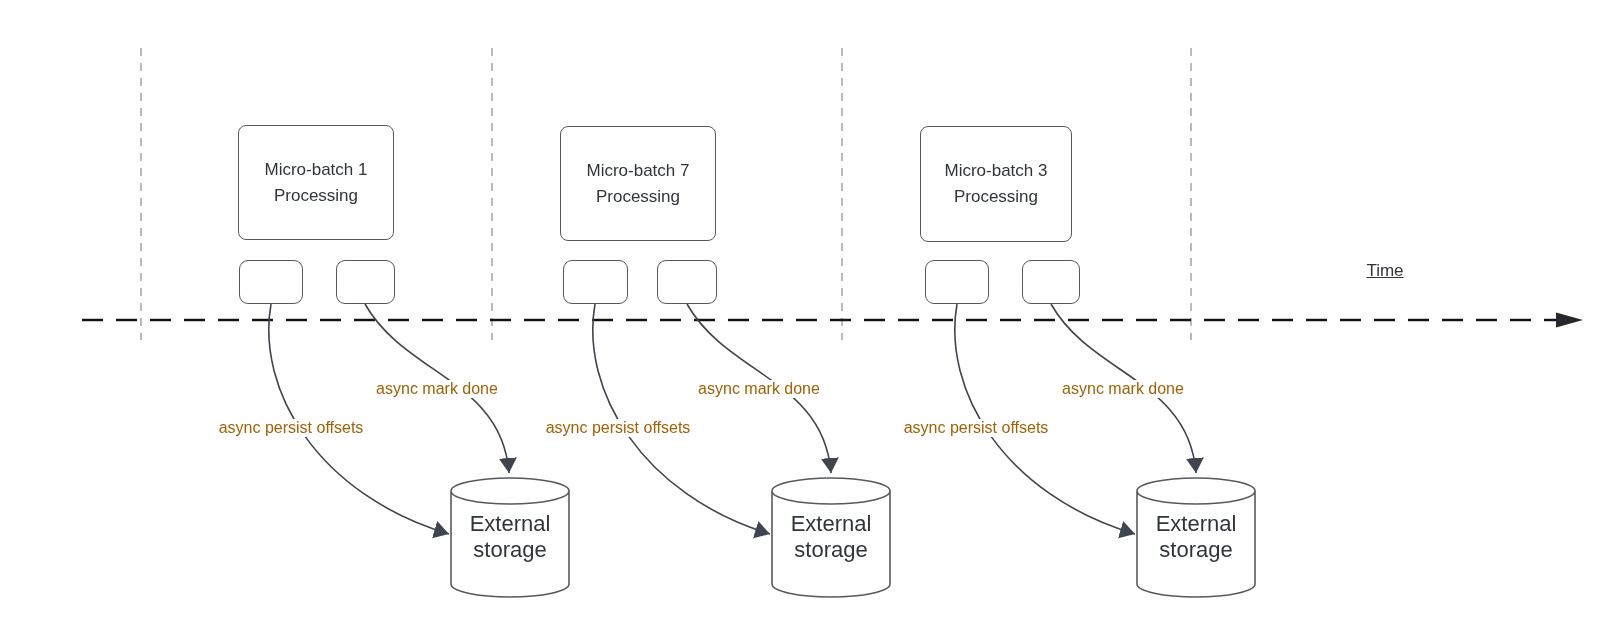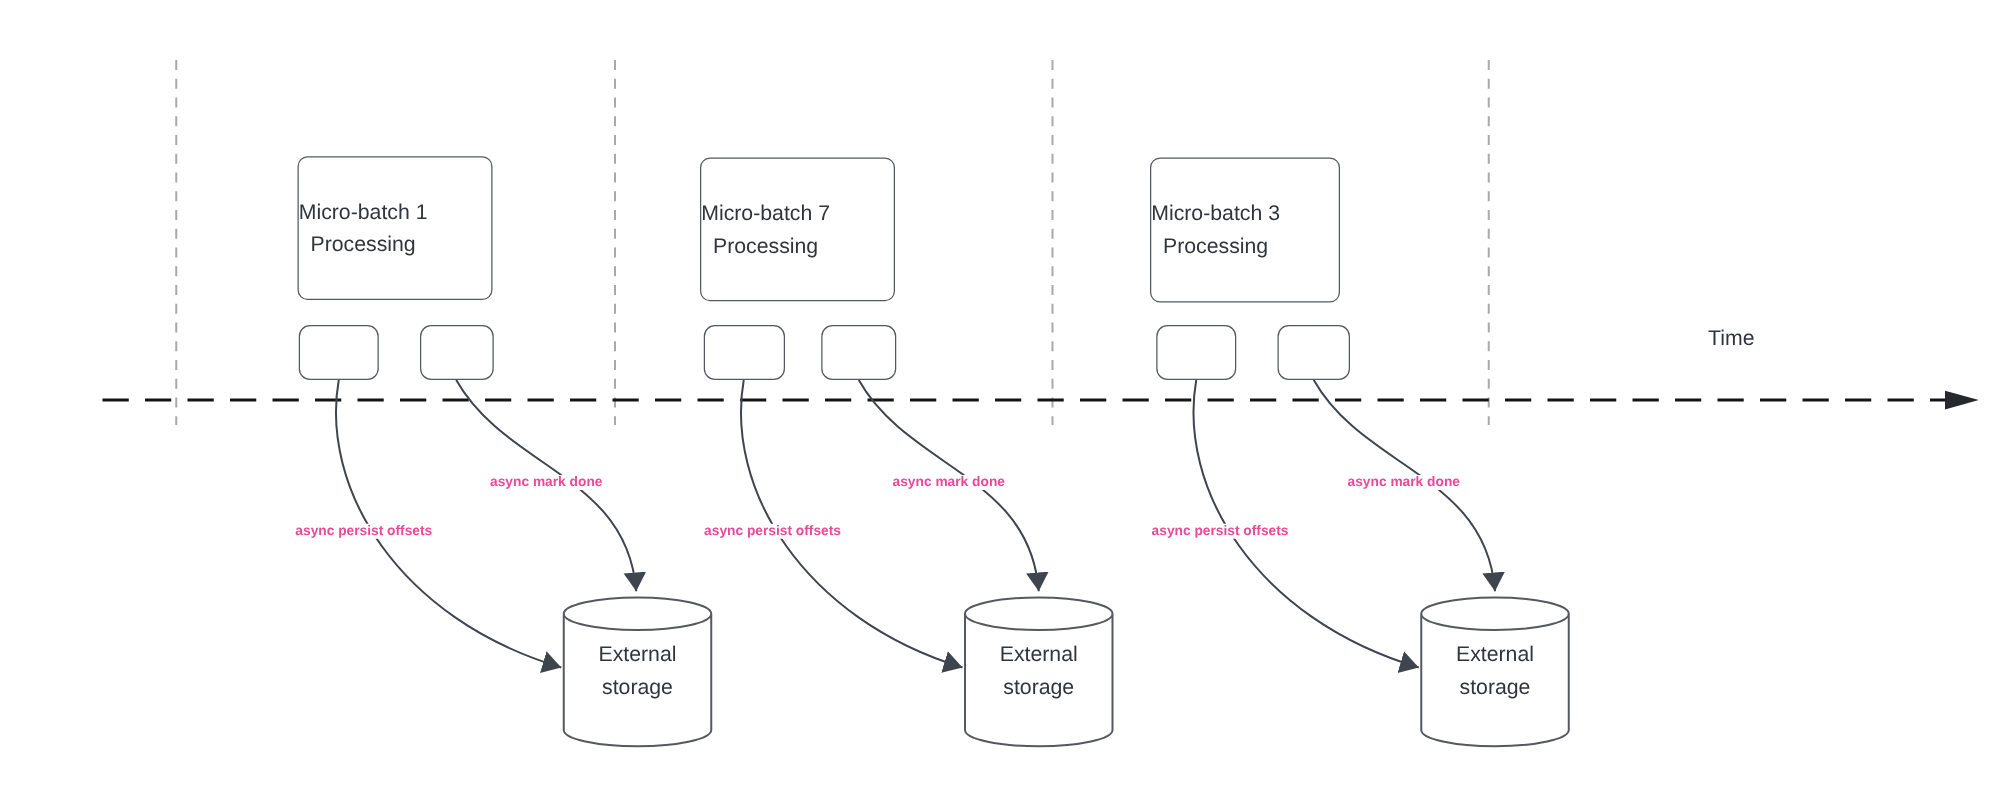--- a/index.html
+++ b/index.html
@@ -21,62 +21,63 @@
     top: 0;
   }
   .batch-box {
     position: absolute;
     box-sizing: border-box;
     background: #ffffff;
     border: 1.5px solid #55595f;
     border-radius: 8px;
     display: flex;
     align-items: center;
-    justify-content: flex-start;
+    justify-content: center;
     text-align: center;
     font-size: 17px;
     line-height: 26px;
     color: #30353c;
     white-space: pre-line;
   }
   .mini-box {
     position: absolute;
     box-sizing: border-box;
     background: #ffffff;
     border: 1.5px solid #55595f;
     border-radius: 9px;
   }
   .arrow-label {
     position: absolute;
     transform: translateX(-50%);
     background: #ffffff;
     padding: 0 3px;
-    font-size: 11px;
-    font-weight: 700;
-    color: #ec4899;
+    font-size: 16px;
+    font-weight: 400;
+    color: #a16207;
     white-space: nowrap;
   }
   .storage-label {
     position: absolute;
     display: flex;
     align-items: center;
     justify-content: center;
     text-align: center;
-    font-size: 17px;
+    font-size: 22px;
     line-height: 26px;
     color: #30353c;
     white-space: pre-line;
     pointer-events: none;
   }
   .time-label {
     position: absolute;
     transform: translateX(-50%);
     font-size: 17px;
     color: #30353c;
     white-space: nowrap;
+    text-decoration: underline;
   }
 </style>
 </head>
 <body>
 
 <div class="stage">
 
   <svg class="canvas" width="1600" height="642" viewBox="0 0 1600 642">
     <defs>
       <marker id="ah" markerUnits="userSpaceOnUse" markerWidth="16" markerHeight="20" viewBox="0 0 16 20" refX="15" refY="10" orient="auto">

